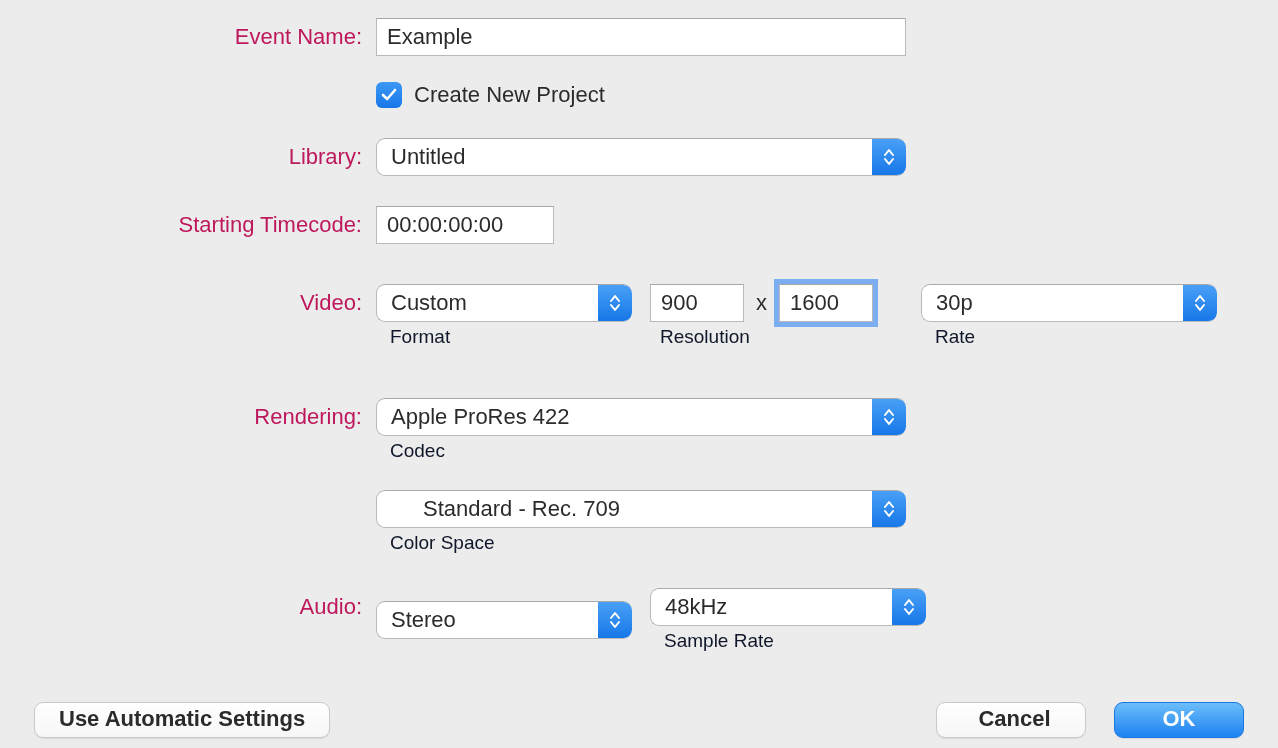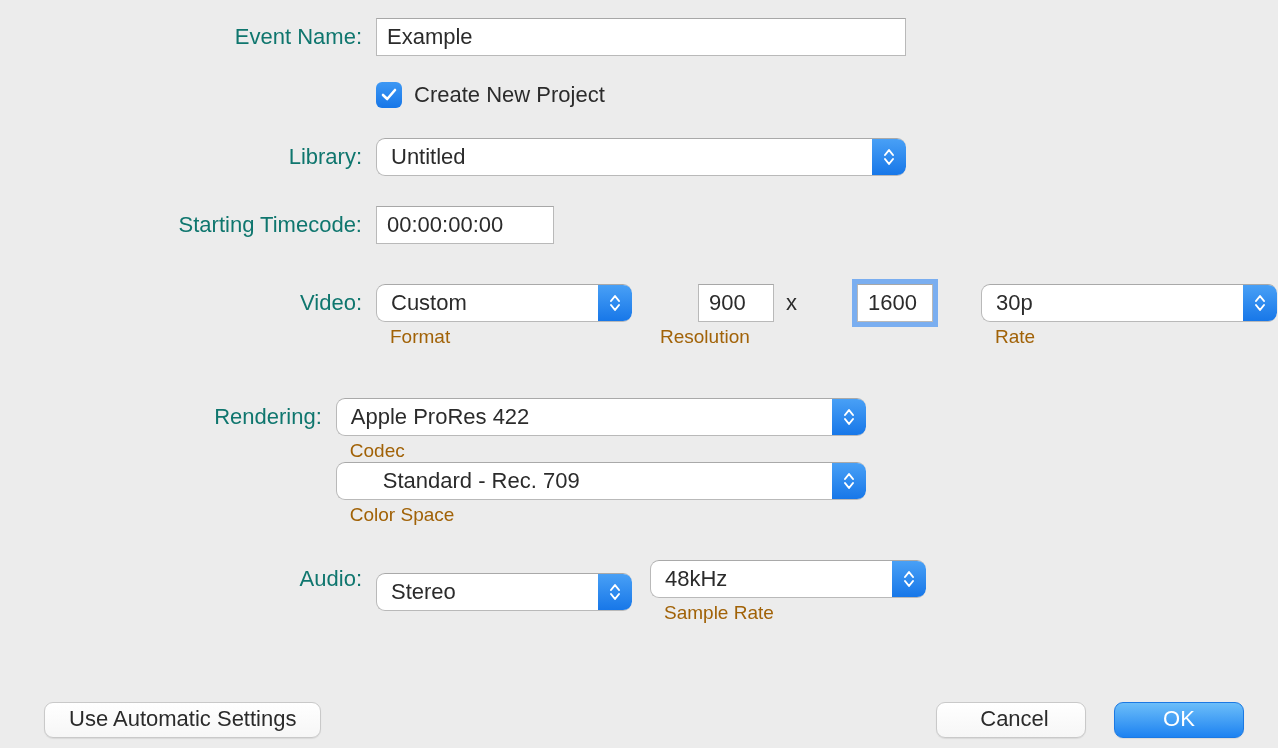--- a/index.html
+++ b/index.html
@@ -30,43 +30,44 @@
     align-items: flex-start;
     padding: 0;
   }
   .label-col {
     width: 376px;
     text-align: right;
     padding-right: 14px;
     box-sizing: border-box;
     font-size: 22px;
     line-height: 38px;
-    color: #0f766e;
+    color: #be185d;
   }
   .field-col {
     display: flex;
     align-items: center;
     flex-wrap: wrap;
+    justify-content: center;
   }
   .text-input {
     background: #ffffff;
     border: 1px solid #b9b9b9;
     border-top-color: #a7a7a7;
     border-radius: 0;
     font-size: 22px;
     line-height: 33px;
     padding: 2px 10px 3px 10px;
     height: 38px;
     box-sizing: border-box;
     color: #2b2b2b;
     outline: none;
   }
   .text-input.event { width: 530px; }
   .text-input.timecode { width: 178px; }
-  .text-input.reso { width: 76px; text-align: left; margin-left: 48px; }
+  .text-input.reso { width: 94px; text-align: left; }
   .focus-ring {
     box-shadow: 0 0 0 5px #7aaef0;
     border-radius: 0;
   }
   .select-wrap {
     display: inline-flex;
     align-items: center;
     background: #ffffff;
     border: 1px solid #b9b9b9;
     border-top-color: #a9a9a9;
@@ -92,21 +93,21 @@
     display: flex;
     flex-direction: column;
     align-items: center;
     justify-content: center;
     border-top-right-radius: 9px;
     border-bottom-right-radius: 9px;
   }
   .select-arrows svg { display: block; }
   .subcap {
     font-size: 19px;
-    color: #a16207;
+    color: #0f172a;
     padding-left: 14px;
     margin-top: 4px;
   }
   .x-sep {
     font-size: 22px;
     padding: 0 12px;
     line-height: 38px;
   }
   .checkbox {
     width: 26px;
@@ -116,26 +117,27 @@
     display: inline-flex;
     align-items: center;
     justify-content: center;
     margin-right: 12px;
   }
   .checkbox svg { display: block; }
   .check-label { font-size: 22px; }
   .stack { display: flex; flex-direction: column; }
   .footer {
     position: absolute;
-    left: 10px;
+    left: 0;
     right: 0;
     bottom: 10px;
     display: flex;
     align-items: flex-start;
     padding: 0 34px;
+    font-weight: bold;
   }
   .btn {
     background: linear-gradient(to bottom, #ffffff 0%, #f6f6f6 100%);
     border: 1px solid #c9c9c9;
     border-radius: 9px;
     font-size: 22px;
     padding: 3px 24px 5px 24px;
     height: 36px;
     box-sizing: border-box;
     cursor: default;
@@ -239,21 +241,21 @@
                 </svg>
             </span>
           </div>
           <div class="subcap">Rate</div>
         </div>
       </div>
     </div>
 
     <div class="row" style="margin-top:50px;">
       <div class="label-col">Rendering:</div>
-      <div class="field-col" style="align-items:flex-start;">
+      <div class="field-col" style="flex-direction:column;align-items:flex-start;">
         <div class="stack">
           <div class="select-wrap" style="width:530px;">
             <span class="select-label">Apple ProRes 422</span>
             <span class="select-arrows">
               <svg width="14" height="18" viewBox="0 0 14 18">
                   <path d="M3 7 L7 2 L11 7 M3 11 L7 16 L11 11" stroke="#ffffff" stroke-width="2" fill="none" stroke-linecap="round" stroke-linejoin="round"></path>
                 </svg>
             </span>
           </div>
           <div class="subcap">Codec</div>

